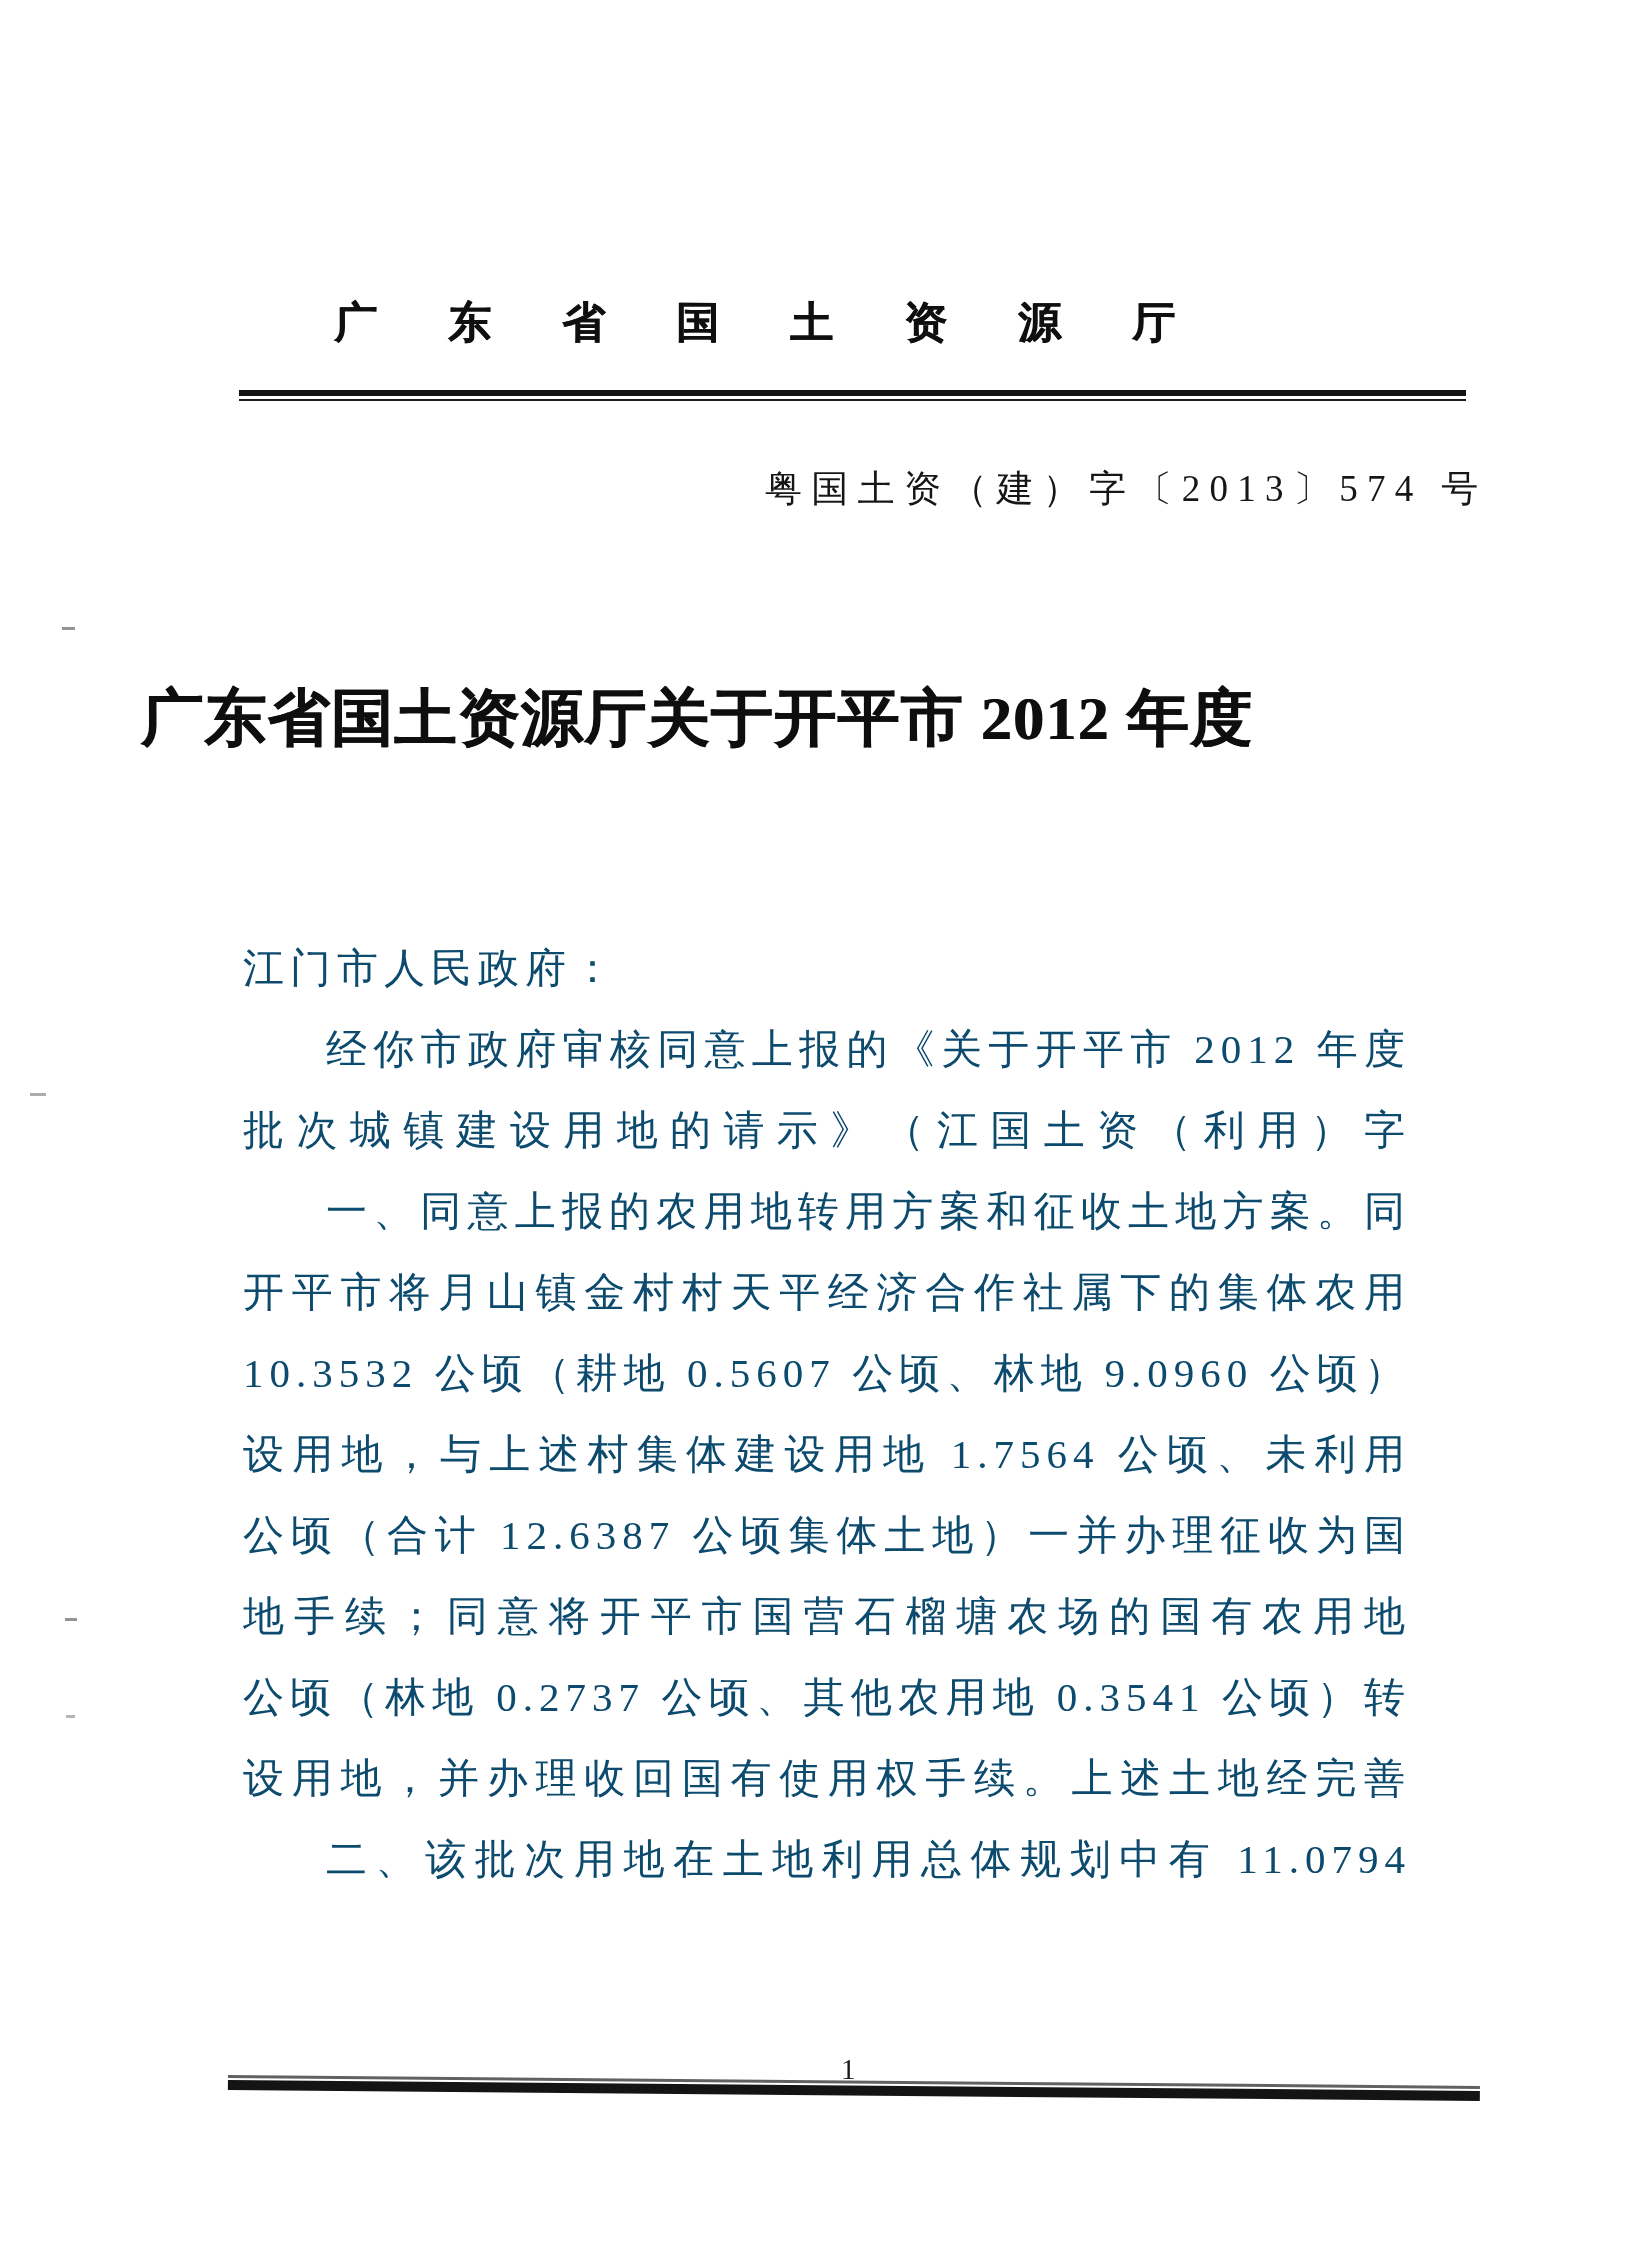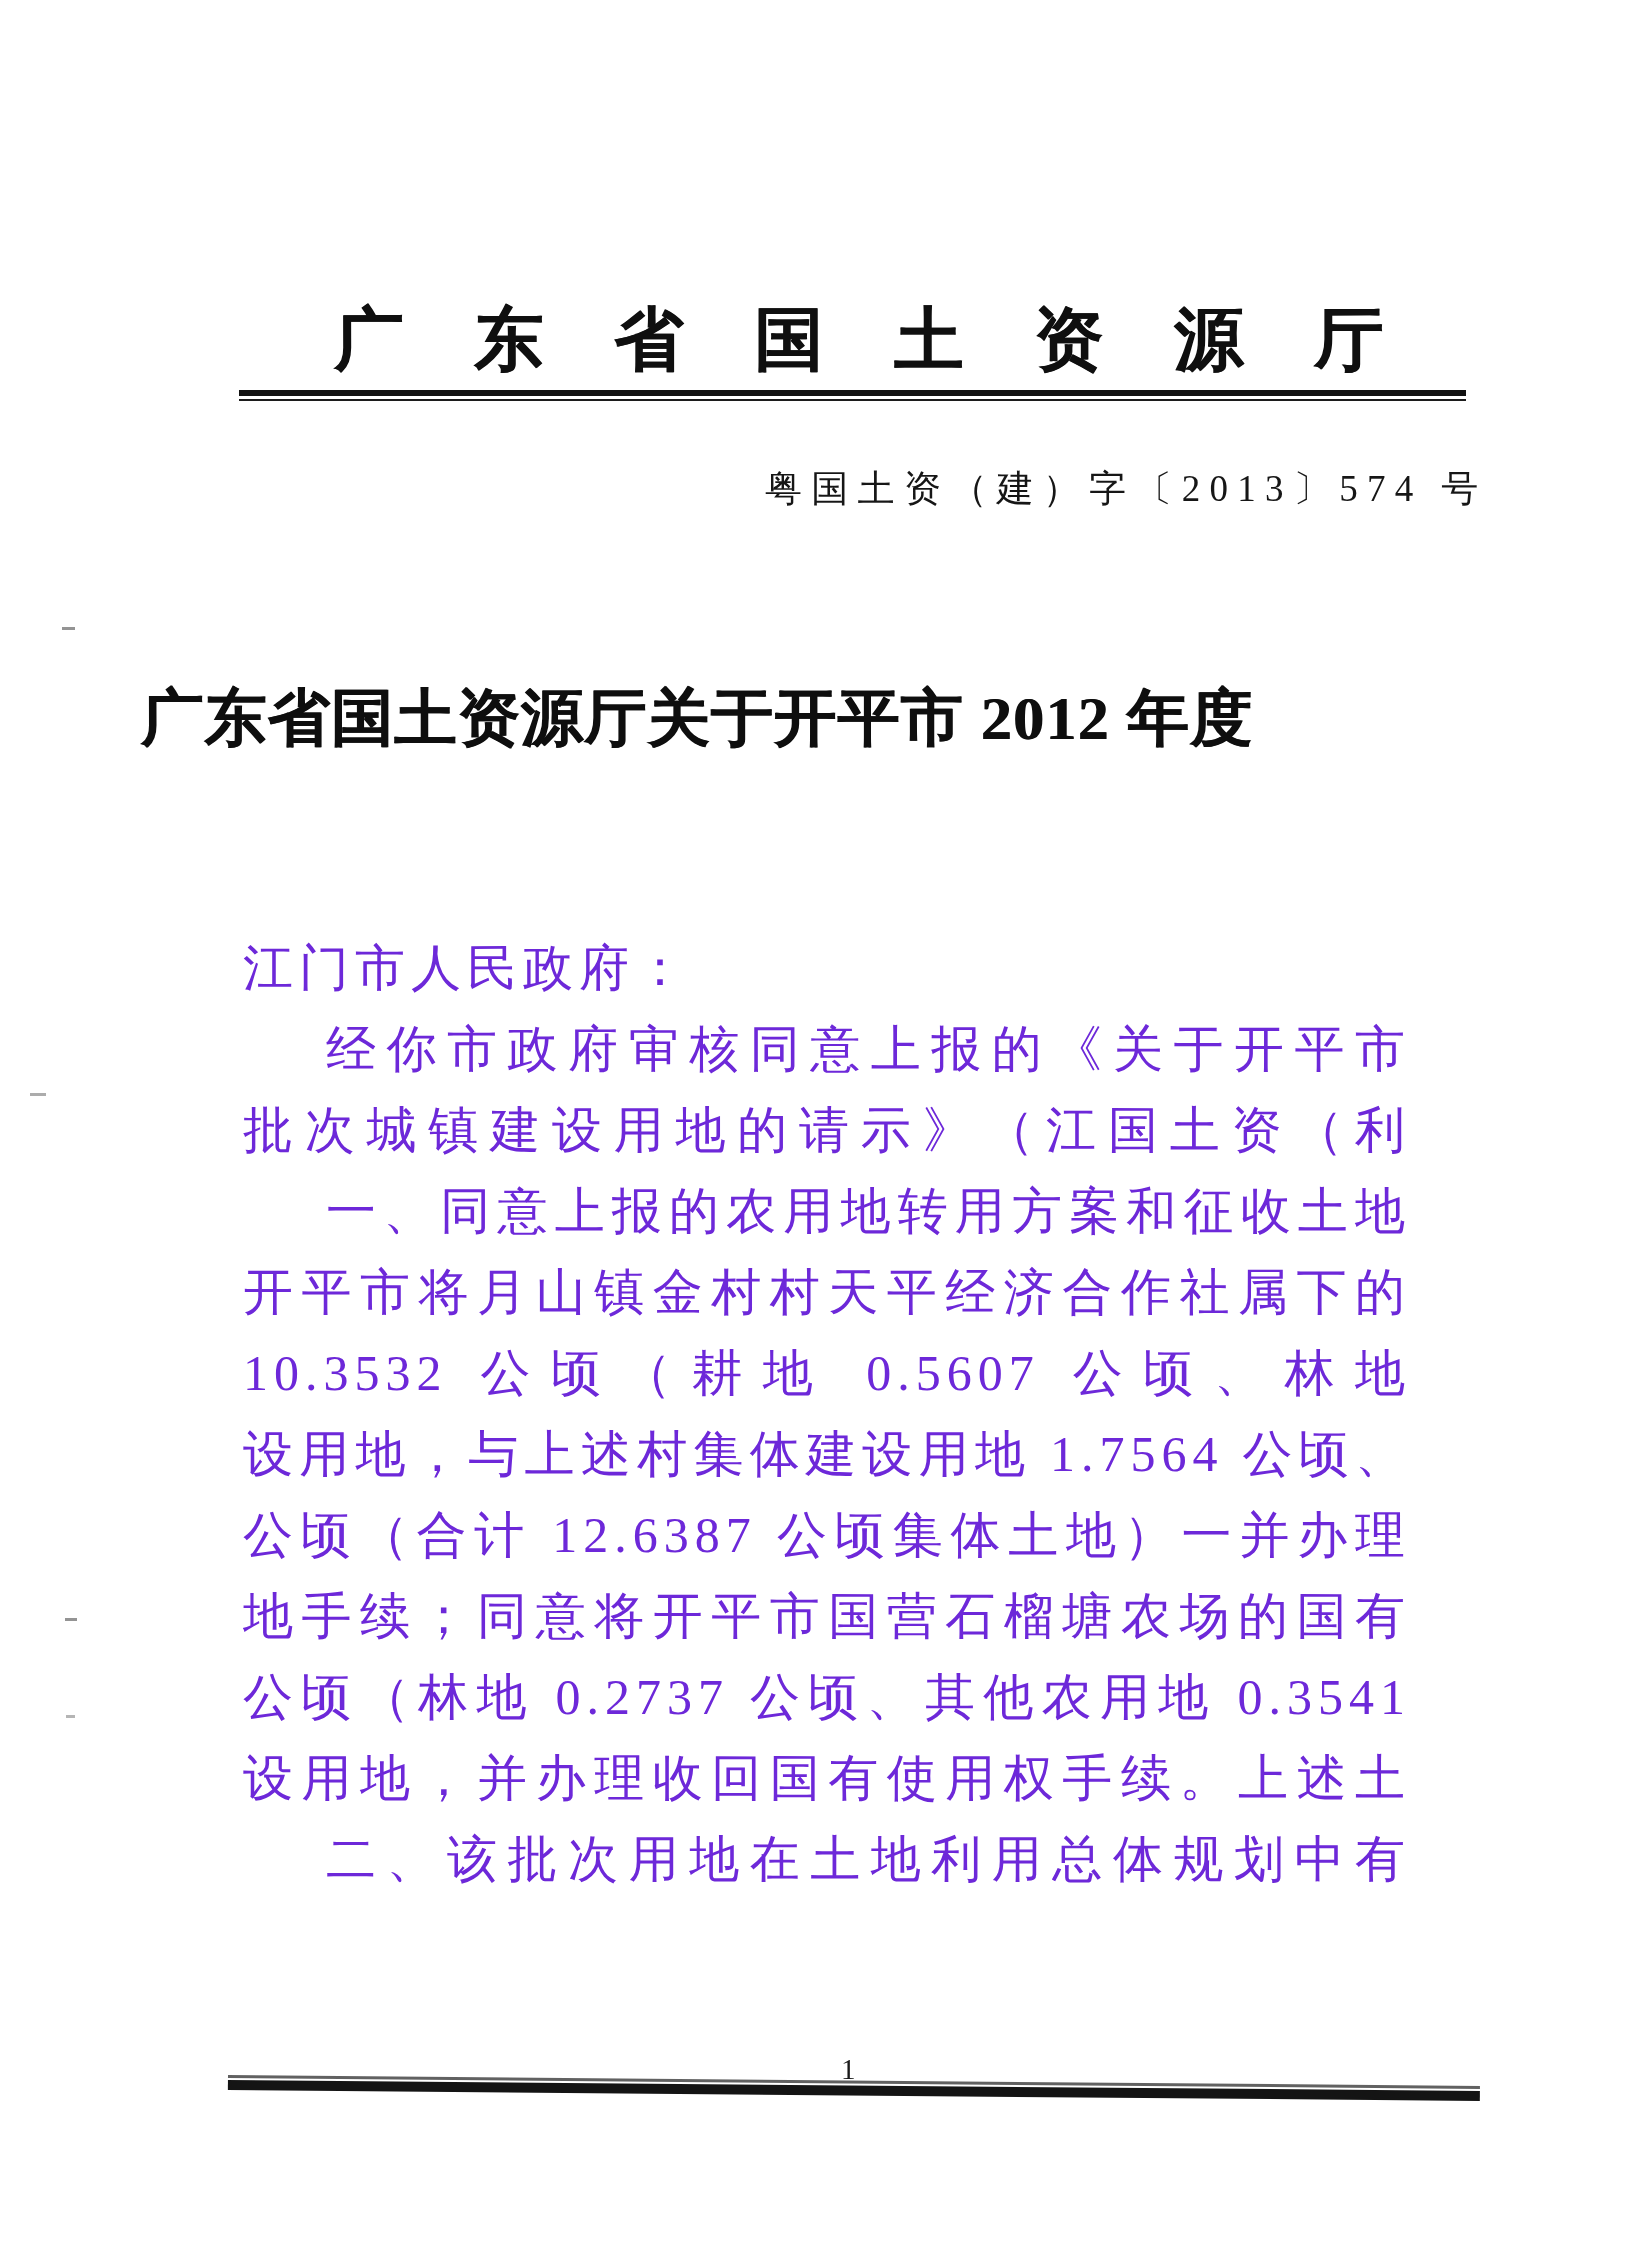--- a/index.html
+++ b/index.html
@@ -10,21 +10,21 @@
     background: #ffffff;
     font-family: "Liberation Serif", "DejaVu Serif", serif;
     color: #141414;
     overflow: hidden;
   }
   
   .agency {
     position: absolute;
     top: 294px;
     left: 334px;
-    font-size: 69px;
+    font-size: 43px;
     font-weight: bold;
     letter-spacing: 71px;
     white-space: nowrap;
     color: #0f0f0f;
     text-shadow: 0.7px 0 0 currentColor;
   }
   .rule {
     position: absolute;
     left: 239px;
     top: 390px;
@@ -55,22 +55,22 @@
     letter-spacing: 1.3px;
     color: #0e0e0e;
     text-shadow: 0.9px 0 0 currentColor;
   }
   
   .body {
     position: absolute;
     top: 928px;
     left: 243px;
     width: 1168px;
-    font-size: 50px;
-    color: #6d28d9;
+    font-size: 41px;
+    color: #0c4a6e;
   }
   .line {
     height: 81px;
     line-height: 81px;
     letter-spacing: 6px;
     text-align: justify;
     text-justify: inter-character;
     text-align-last: left;
     overflow: hidden;
   }

